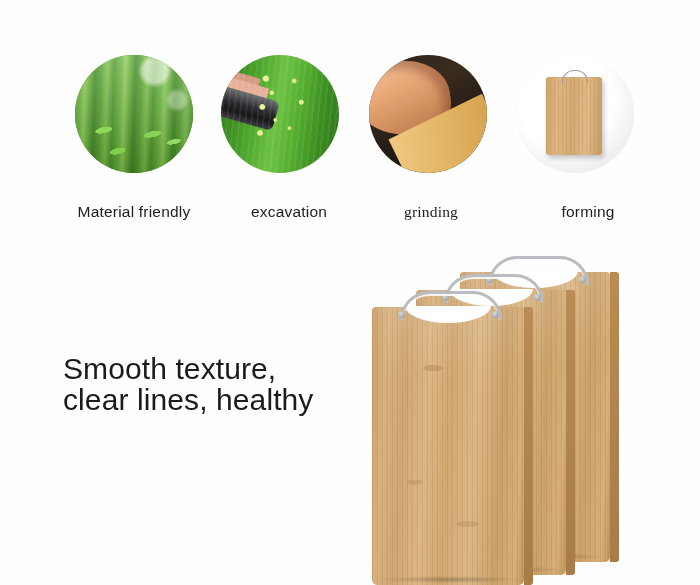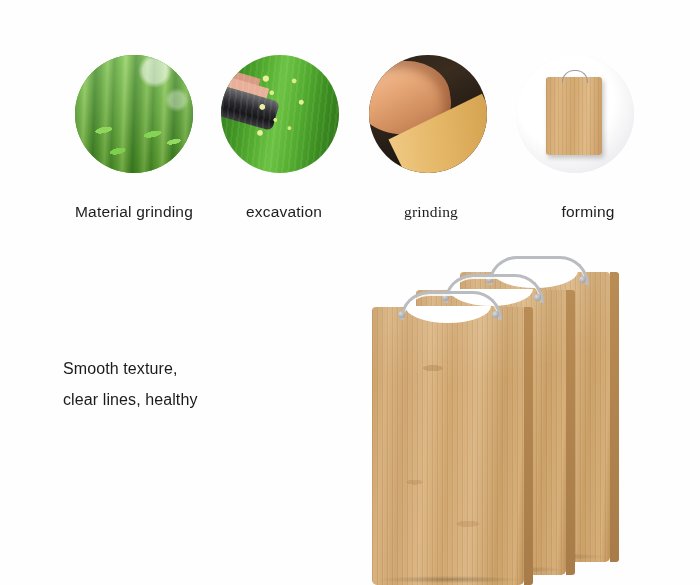--- a/index.html
+++ b/index.html
@@ -109,21 +109,21 @@
   }
   .mini-handle{
     position:absolute;left:46px;top:15px;width:24px;height:12px;
     border:1.6px solid #9a9a9e;border-bottom:none;
     border-radius:12px 12px 0 0;
   }
 
   
   .headline{
     position:absolute;left:63px;top:353px;
-    font-size:16px;line-height:31px;color:#1b1b1b;
+    font-size:30px;line-height:31px;color:#1b1b1b;
     letter-spacing:.1px;
   }
   .headline div{white-space:nowrap;}
 
   
   .product{position:absolute;left:368px;top:252px;width:322px;height:318px;}
   .board{
     position:absolute;border-radius:4px 4px 5px 5px;
     background:
       repeating-linear-gradient(90deg,
@@ -169,28 +169,28 @@
 </style>
 </head>
 <body>
 
 <div class="stage">
 
   <div class="proc-step">
     <div class="proc-circle" style="left:75px;top:55px;">
       <div class="art-forest"></div>
     </div>
-    <div class="proc-label" style="left:34px;top:203px;">Material grinding</div>
+    <div class="proc-label" style="left:34px;top:203px;">Material friendly</div>
   </div>
 
   <div class="proc-step">
     <div class="proc-circle" style="left:221px;top:55px;">
       <div class="art-excav"></div>
     </div>
-    <div class="proc-label" style="left:176px;top:203px;padding-left:8px;">excavation</div>
+    <div class="proc-label" style="left:189px;top:203px;">excavation</div>
   </div>
 
   <div class="proc-step">
     <div class="proc-circle" style="left:369px;top:55px;">
       <div class="art-grind"></div>
     </div>
     <div class="proc-label" style="left:331px;top:203px;font-family:Liberation Serif, serif;">grinding</div>
   </div>
 
   <div class="proc-step">

